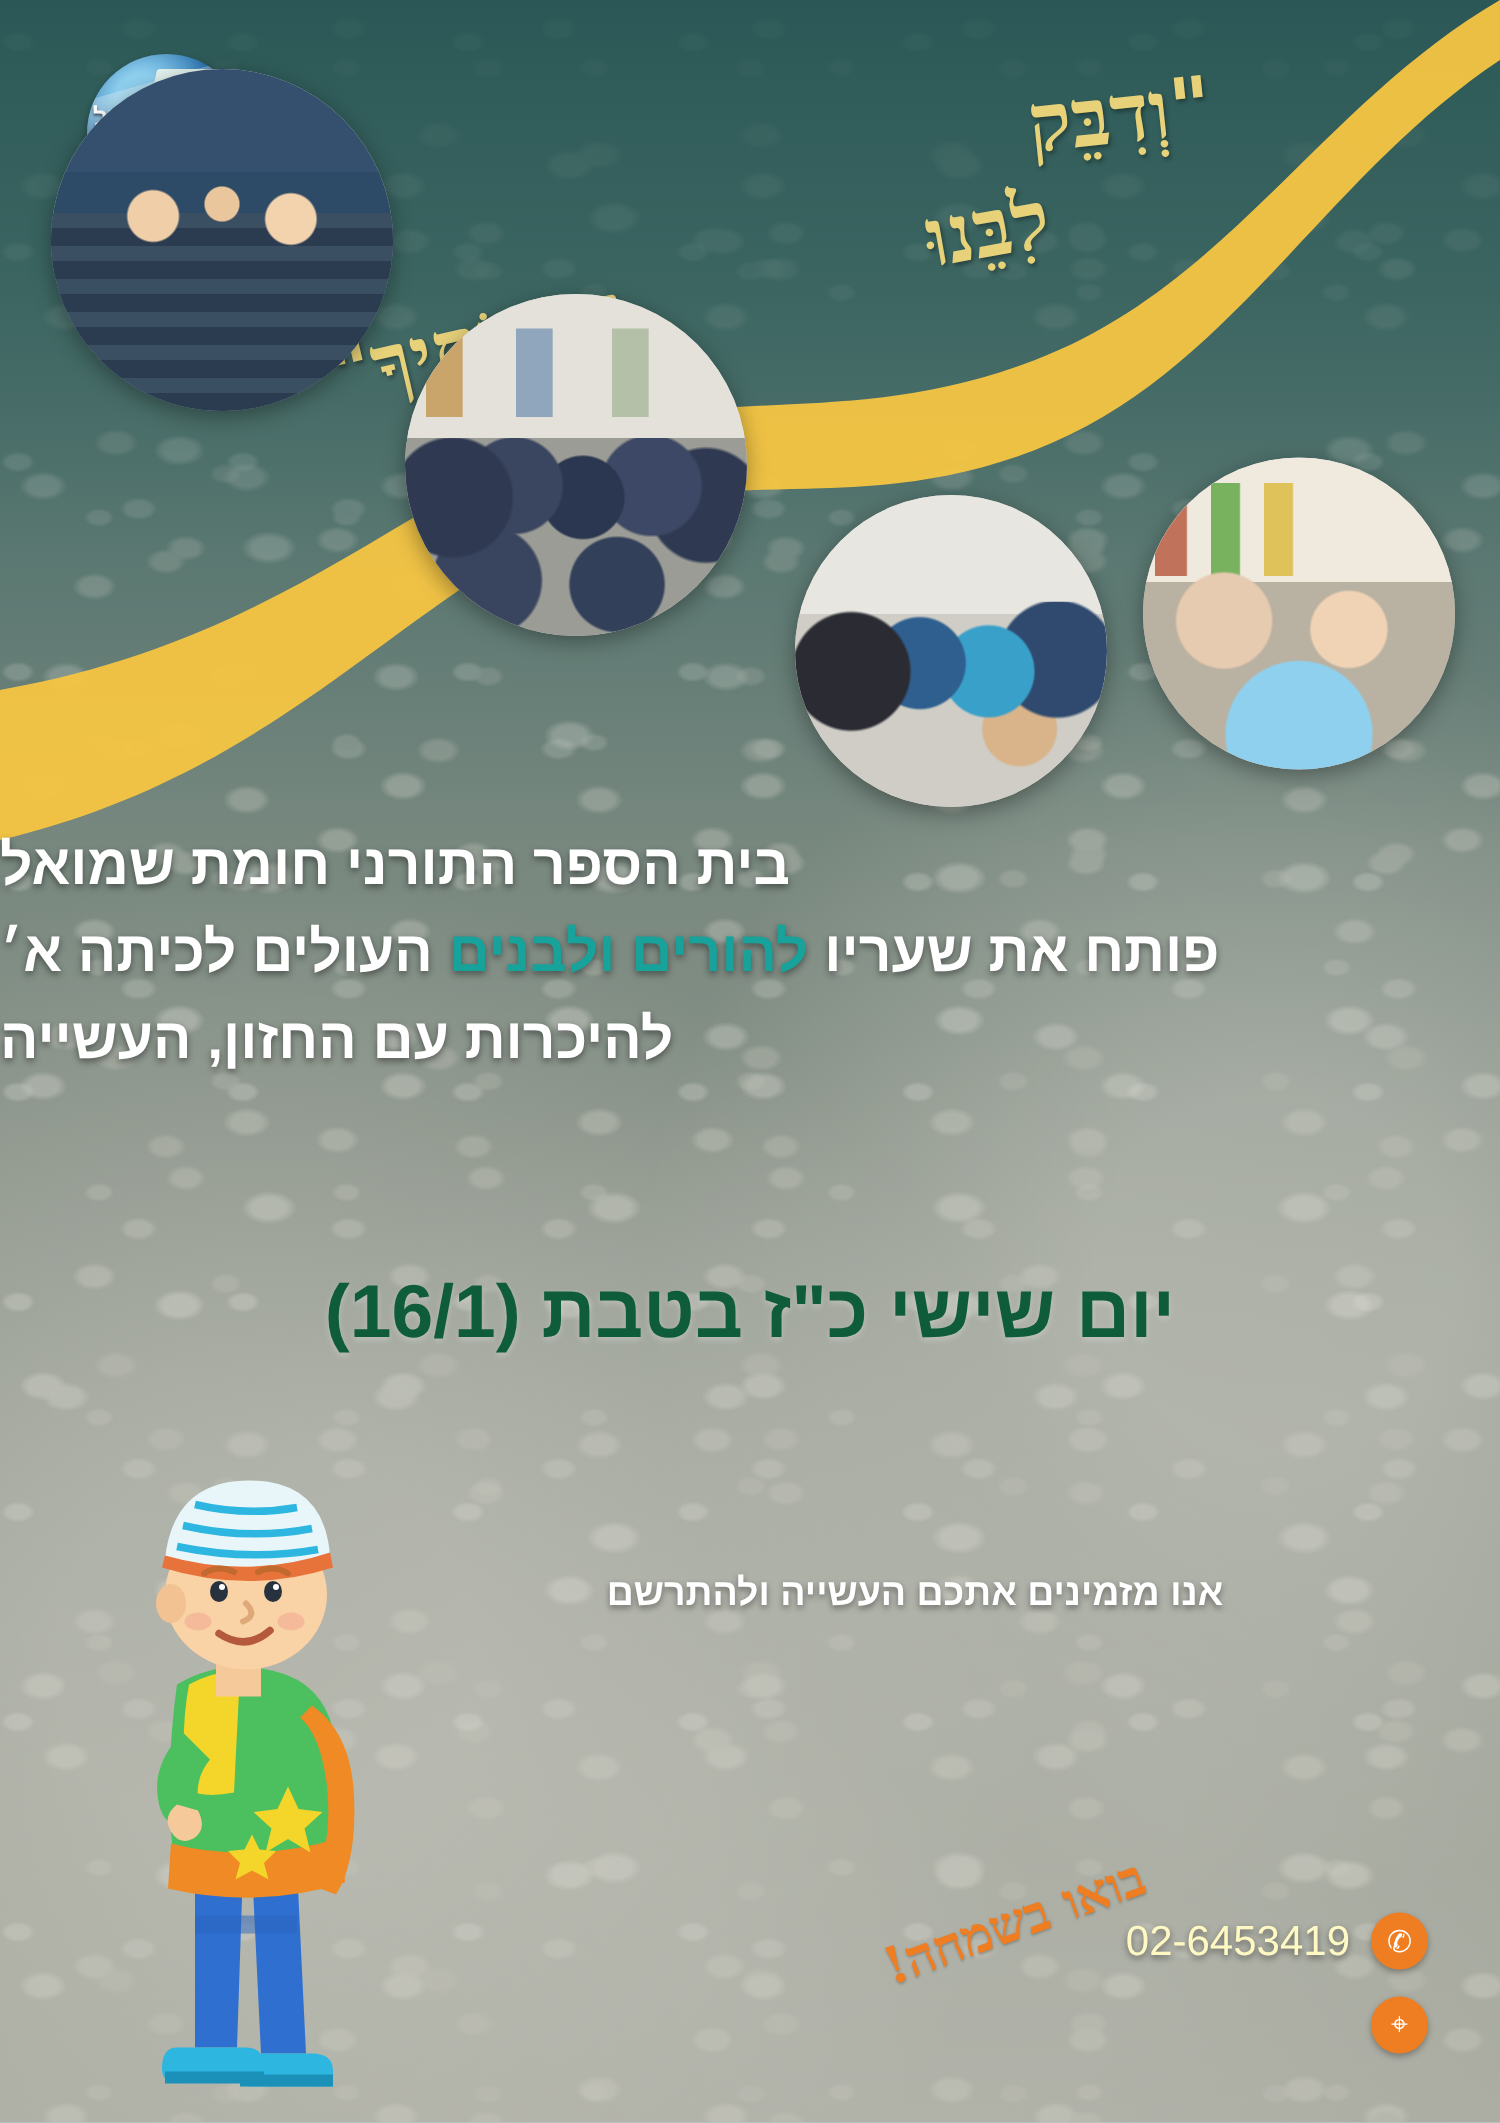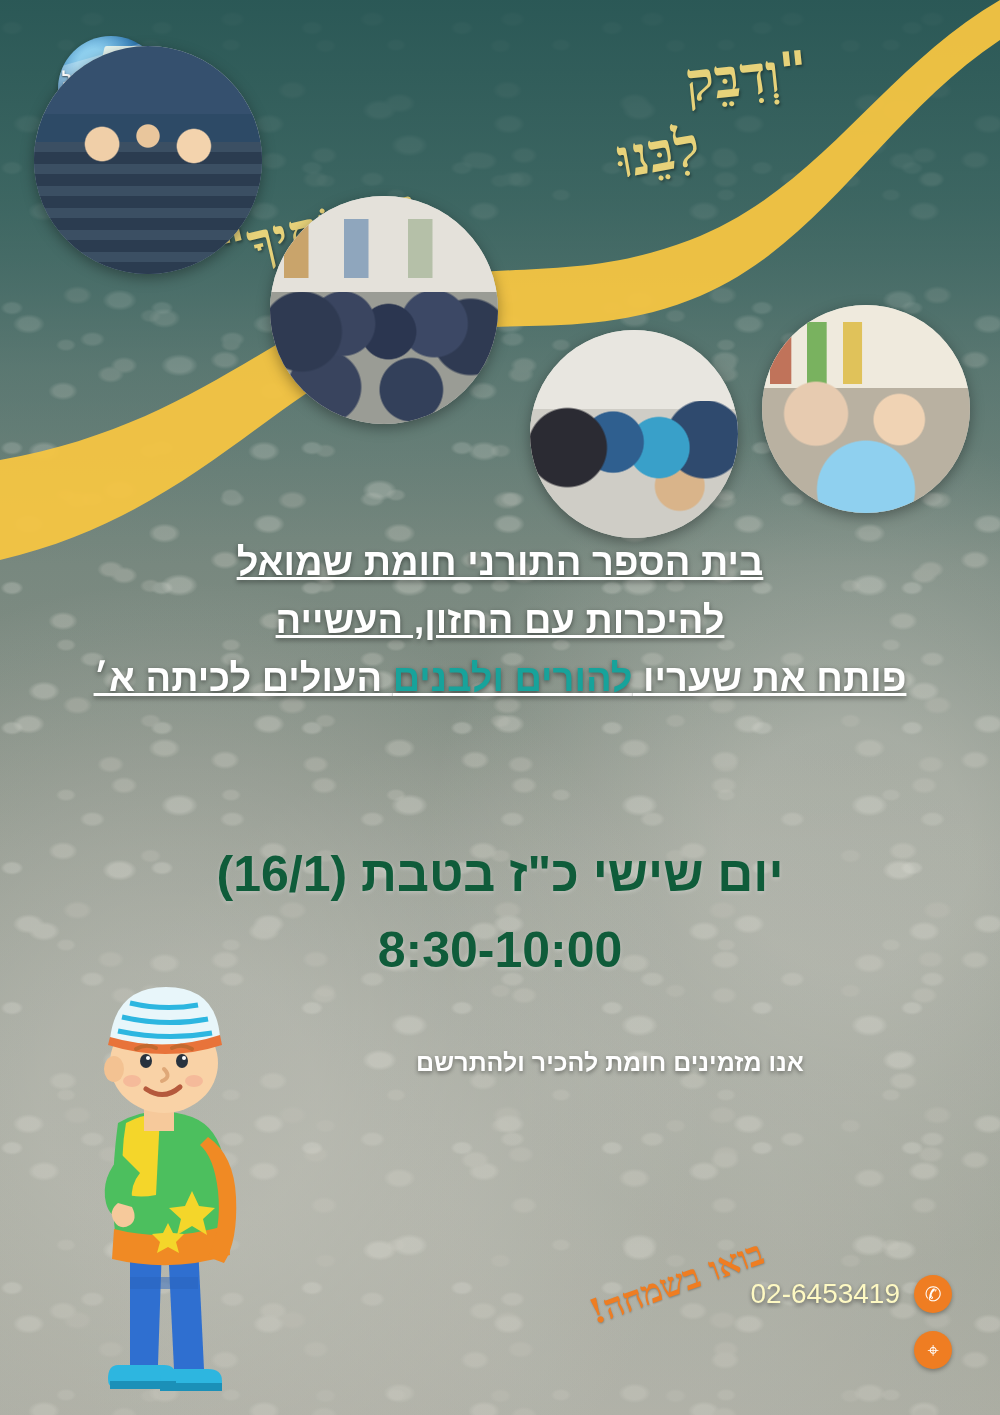--- a/index.html
+++ b/index.html
@@ -237,26 +237,25 @@
     background:
       radial-gradient(circle at 26% 32%, #e7cbb0 0 17%, rgba(0,0,0,0) 18%),
       radial-gradient(circle at 66% 36%, #f0d3b4 0 15%, rgba(0,0,0,0) 16%),
       radial-gradient(circle at 50% 84%, #8fd0ef 0 30%, rgba(0,0,0,0) 31%);
   }
 
   
   .main-text {
     position: absolute;
     left: 0; right: 0;
-    top: 533px;
-    text-align: center;
+    top: 548px;
+    text-align: left;
     color: #ffffff;
     font-weight: bold;
     text-shadow: 0 2px 5px rgba(0,0,0,.45);
-    text-decoration: underline;
   }
   .mt-line { font-size: 38px; line-height: 58px; }
   .mt-line.l1 { font-size: 38px; }
   .hl-teal  { color: #17a39b; }
 
   .date-block {
     position: absolute;
     left: 0; right: 0;
     top: 836px;
     text-align: center;
@@ -358,31 +357,30 @@
   </div>
   <div class="bubble b3">
     <div class="cap ph-group"></div>
   </div>
   <div class="bubble b4">
     <div class="cap ph-class"></div>
   </div>
 
   <div class="main-text">
     <div class="mt-line l1">בית הספר התורני חומת שמואל</div>
+    <div class="mt-line"><span>פותח את שעריו </span><span class="hl-teal">להורים ולבנים</span><span> העולים לכיתה א׳</span></div>
     <div class="mt-line">להיכרות עם החזון, העשייה</div>
-    <div class="mt-line"><span>פותח את שעריו </span><span class="hl-teal">להורים ולבנים</span><span> העולים לכיתה א׳</span></div>
   </div>
 
   <div class="date-block">
     <div class="date-line">יום שישי כ"ז בטבת (16/1)</div>
-    <div class="date-line">8:30-10:00</div>
   </div>
 
   <div class="invite">
-    <div>אנו מזמינים חומת להכיר ולהתרשם</div>
+    <div>אנו מזמינים אתכם העשייה ולהתרשם</div>
   </div>
 
   <div class="handnote">בואו בשמחה!</div>
 
   <div class="contact">
     <div class="crow">
       <span class="cicon">✆</span>
       <span class="ctext">02-6453419</span>
     </div>
     <div class="crow">

